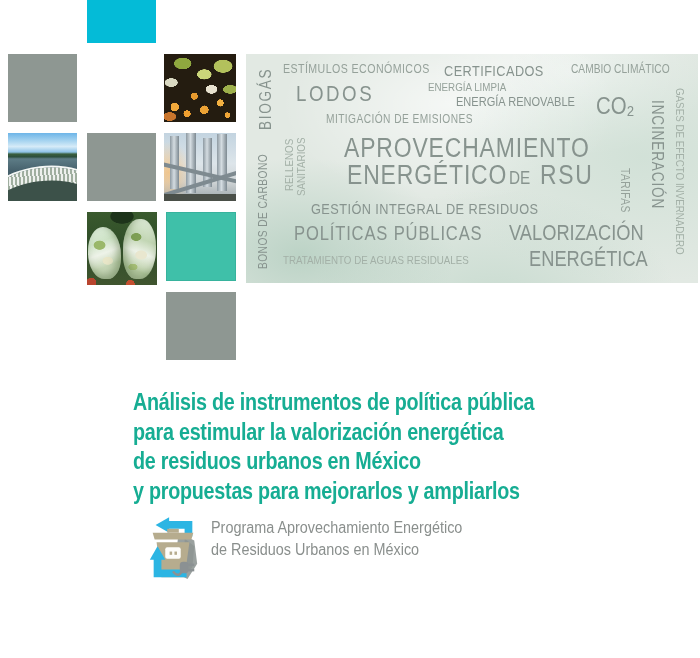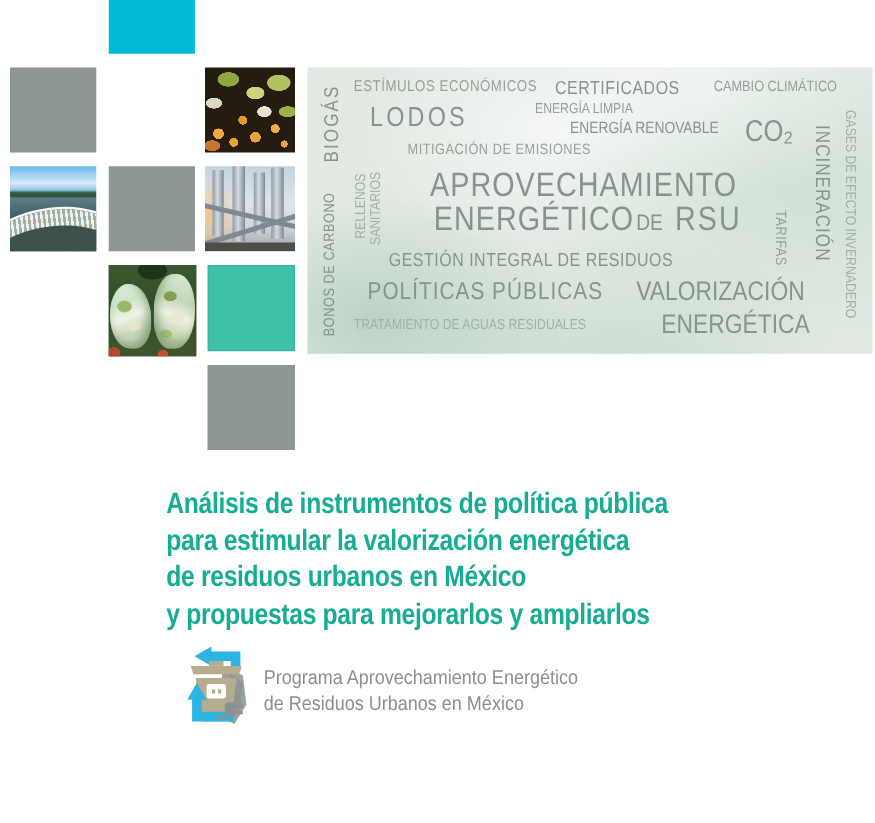--- a/index.html
+++ b/index.html
@@ -90,21 +90,21 @@
   }
   .w{position:absolute;white-space:nowrap;line-height:1;transform-origin:0 0;transform:scaleX(.85);}
   .vup{transform:rotate(-90deg) scaleX(.85);}
   .vdn{transform:rotate(90deg) scaleX(.85);}
   .c1{color:#87938e;} .c2{color:#95a19a;} .c3{color:#a3b0a7;}
   
   .title{position:absolute;left:133px;top:388px;color:#16ad93;font-weight:bold;
     font-size:23.5px;line-height:29.5px;letter-spacing:-.3px;
     transform:scaleX(.84);transform-origin:0 0;}
   
-  .logo{position:absolute;left:144px;top:517px;display:flex;align-items:center;}
+  .logo{position:absolute;left:144px;top:517px;display:flex;align-items:flex-start;}
   .logo svg{display:block;}
   .logo-text{margin-left:9px;color:#8a8f8d;font-size:16px;line-height:21.5px;
     transform:scaleX(.9);transform-origin:0 50%;white-space:nowrap;}
 </style>
 </head>
 <body>
 
 <div id="cover">
 
   <div class="sq sq-cyan"></div>

